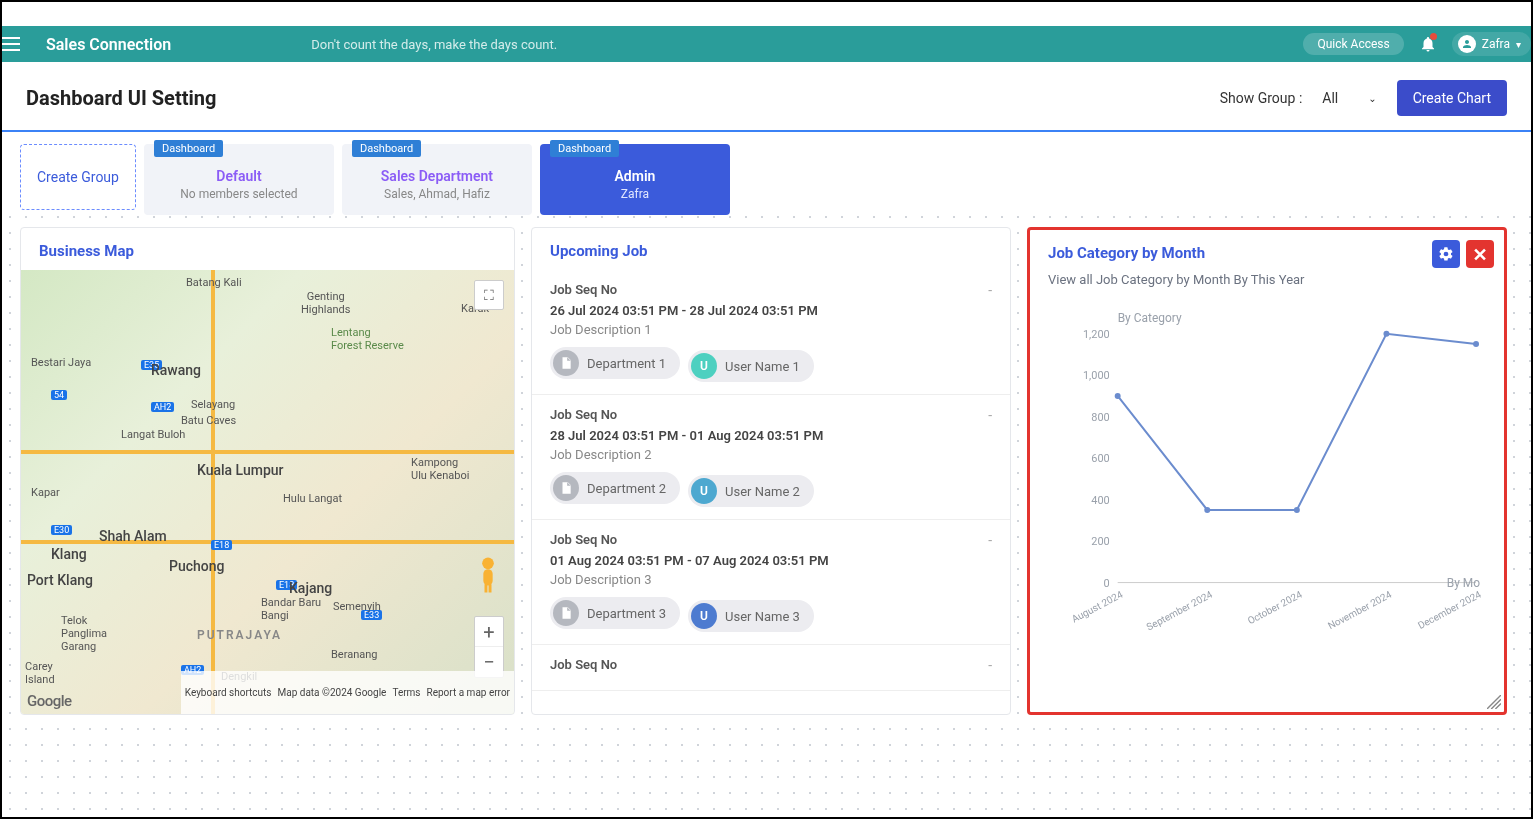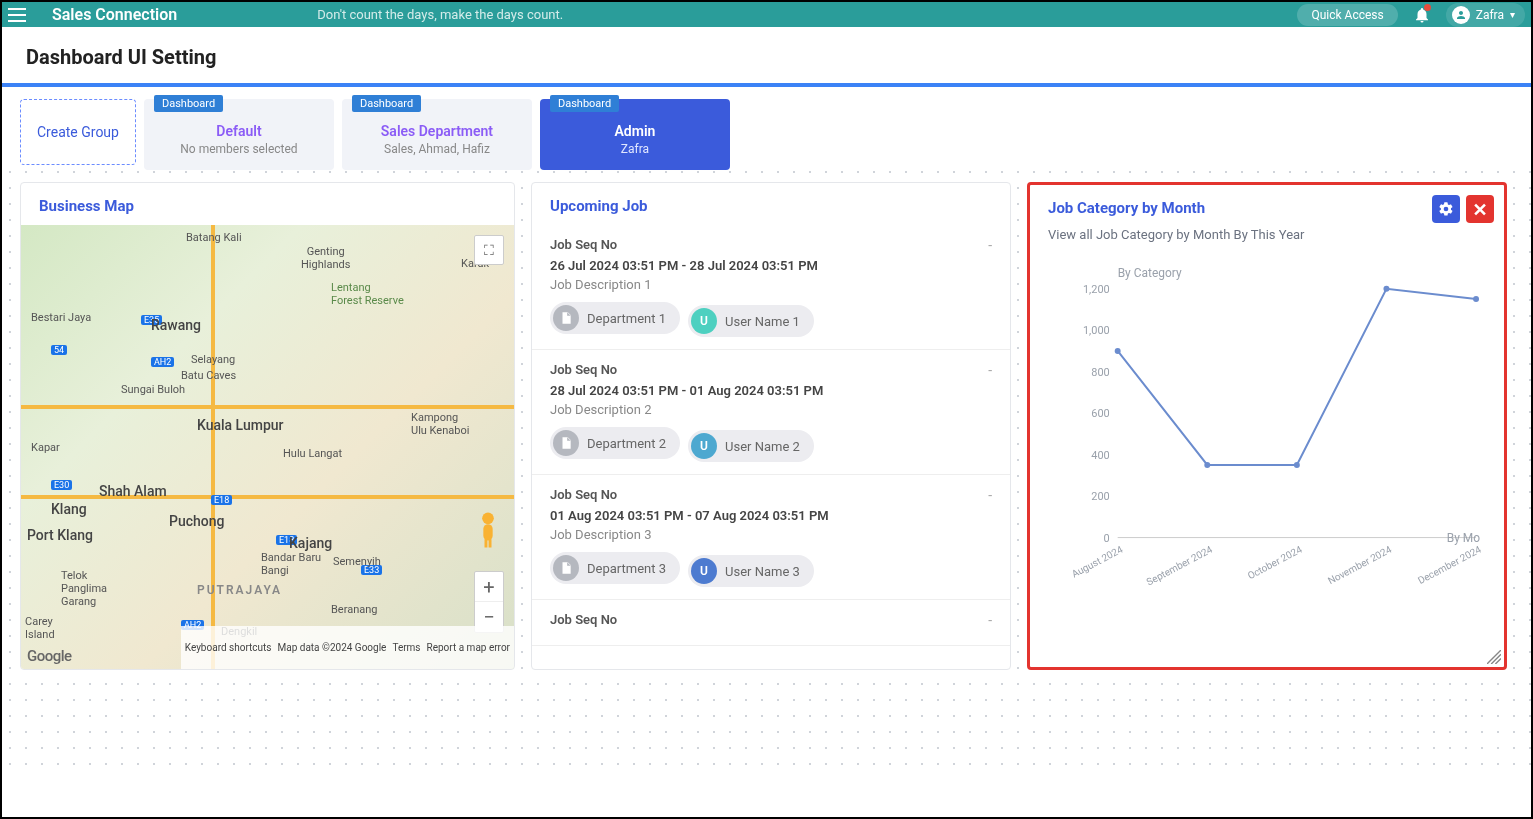--- a/index.html
+++ b/index.html
@@ -1,36 +1,36 @@
 <!DOCTYPE html>
 <html><head>
 <meta charset="utf-8">
 <style>
   * { box-sizing: border-box; margin: 0; padding: 0; }
   body { font-family: -apple-system, BlinkMacSystemFont, "Segoe UI", Roboto, Arial, sans-serif; font-size: 14px; color: #333; background: #fff; border: 2px solid #000; width: 1533px; height: 819px; overflow: hidden; }
 
   
-  .topbar { background: #2a9d9a; height: 25px; display: flex; align-items: center; padding: 0 6px; color: #fff; justify-content: space-between; }
+  .topbar { background: #2a9d9a; height: 36px; display: flex; align-items: center; padding: 0 0; color: #fff; justify-content: space-between; margin-top: 24px; }
   .topbar-left { display: flex; align-items: center; gap: 20px; }
   .hamburger { width: 24px; height: 24px; cursor: pointer; display: flex; flex-direction: column; justify-content: center; gap: 4px; }
   .hamburger span { display: block; height: 2px; background: #fff; width: 18px; }
   .brand { font-weight: 600; font-size: 16px; color: #fff; }
   .motto { color: #d4ecea; font-size: 13px; margin-left: 120px; }
   .topbar-right { display: flex; align-items: center; gap: 14px; }
   .qa-pill { background: rgba(255,255,255,0.18); padding: 4px 14px; border-radius: 14px; font-size: 12px; color: #fff; cursor: pointer; }
   .bell { position: relative; width: 20px; height: 20px; cursor: pointer; display:flex; align-items:center; justify-content:center; }
   .bell svg { fill: #fff; }
   .bell-dot { position: absolute; top: -1px; right: 1px; width: 7px; height: 7px; background: #e74c3c; border-radius: 50%; }
   .user-pill { display: flex; align-items: center; gap: 6px; background: rgba(255,255,255,0.12); padding: 3px 10px 3px 6px; border-radius: 14px; cursor: pointer; font-size: 12px; }
   .user-pill .avatar { width: 18px; height: 18px; background: #fff; border-radius: 50%; display:flex; align-items:center; justify-content:center; }
   .user-pill .avatar svg { fill:#2a9d9a; width:12px; height:12px; }
   .chev { font-size: 10px; }
 
   
-  .page-header { display: flex; align-items: center; justify-content: space-between; padding: 18px 24px 14px 24px; border-bottom: 4px solid #3b82f6; }
+  .page-header { display: flex; align-items: center; justify-content: space-between; padding: 18px 24px 14px 24px; border-bottom: 2px solid #3b82f6; }
   .page-title { font-size: 20px; font-weight: 700; color: #222; }
   .header-right { display: flex; align-items: center; gap: 14px; }
   .showgroup-label { font-size: 14px; color: #333; }
   .showgroup-select { display: flex; align-items: center; gap: 30px; border: none; background: none; font-size: 14px; cursor: pointer; padding: 4px 6px; }
   .create-chart-btn { background: #3b4cca; color: #fff; padding: 10px 16px; border-radius: 4px; font-size: 14px; cursor: pointer; }
 
   
   .groups-row { display: flex; gap: 8px; padding: 12px 18px 0 18px; align-items:flex-start; }
   .create-group { border: 1px dashed #6b8cff; color: #3b5bdb; background: #fff; padding: 24px 16px; border-radius: 4px; cursor: pointer; font-size: 14px; min-width:110px; text-align:center; }
   .group-card { position: relative; background: #f1f3f8; border-radius: 4px; padding: 24px 36px 14px 36px; min-width: 190px; text-align: center; cursor: pointer; }
@@ -129,20 +129,28 @@
           </svg>
         </span>
       <span>Zafra</span>
       <span class="chev">▾</span>
     </div>
   </div>
 </div>
 
 <div class="page-header">
   <div class="page-title">Dashboard UI Setting</div>
+  <div class="header-right">
+    <span class="showgroup-label">Show Group :</span>
+    <div class="showgroup-select">
+      <span>All</span>
+      <span class="chev">⌄</span>
+    </div>
+    <div class="create-chart-btn">Create Chart</div>
+  </div>
 </div>
 
 <div class="groups-row">
   <div class="create-group">Create Group</div>
   <div id="groups-container" style="display:flex; gap:8px;">
       <div class="group-card">
         <div class="group-tag">Dashboard</div>
         <div class="g-title">Default</div>
         <div class="g-sub">No members selected</div>
       </div>
@@ -181,21 +189,21 @@
         <div class="map-label" style="top:6px; left:165px;">Batang Kali</div>
         <div class="map-label" style="top:20px; left:280px; text-align:center; white-space:pre;">Genting
 Highlands</div>
         <div class="map-label" style="top:56px; left:310px; color:#5a8a4a; white-space:pre;">Lentang
 Forest Reserve</div>
         <div class="map-label" style="top:32px; left:440px;">Karak</div>
         <div class="map-label" style="top:86px; left:10px;">Bestari Jaya</div>
         <div class="map-label big" style="top:92px; left:130px;">Rawang</div>
         <div class="map-label" style="top:128px; left:170px;">Selayang</div>
         <div class="map-label" style="top:144px; left:160px;">Batu Caves</div>
-        <div class="map-label" style="top:158px; left:100px;">Sungai Buloh</div>
+        <div class="map-label" style="top:158px; left:100px;">Langat Buloh</div>
         <div class="map-label big" style="top:192px; left:176px;">Kuala Lumpur</div>
         <div class="map-label" style="top:186px; left:390px; white-space:pre;">Kampong
 Ulu Kenaboi</div>
         <div class="map-label" style="top:216px; left:10px;">Kapar</div>
         <div class="map-label" style="top:222px; left:262px;">Hulu Langat</div>
         <div class="map-label big" style="top:258px; left:78px;">Shah Alam</div>
         <div class="map-label big" style="top:276px; left:30px;">Klang</div>
         <div class="map-label big" style="top:288px; left:148px;">Puchong</div>
         <div class="map-label big" style="top:302px; left:6px;">Port Klang</div>
         <div class="map-label big" style="top:310px; left:268px;">Kajang</div>

